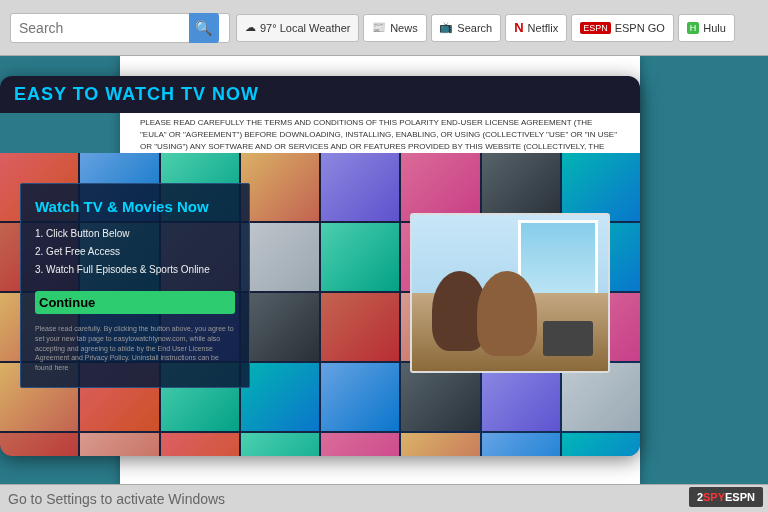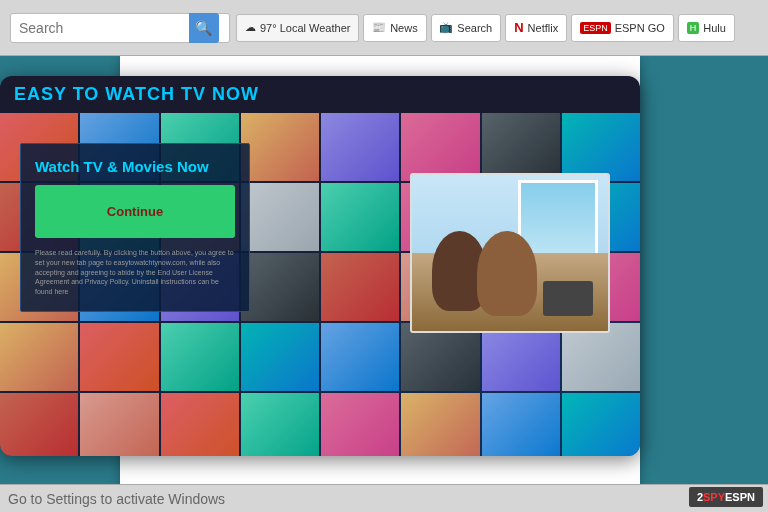--- a/index.html
+++ b/index.html
@@ -186,20 +186,21 @@
       letter-spacing: 1px;
     }
 
     
     .tv-collage {
       position: relative;
       width: 100%;
       height: 348px;
       background: linear-gradient(135deg, #1a1a2e 0%, #16213e 50%, #0f3460 100%);
       overflow: hidden;
+      margin-top: 40px;
     }
 
     .collage-grid {
       position: absolute;
       top: 0; left: 0; right: 0; bottom: 0;
       display: grid;
       grid-template-columns: repeat(8, 1fr);
       grid-template-rows: repeat(5, 1fr);
       gap: 2px;
       opacity: 0.85;
@@ -244,30 +245,30 @@
 
     .center-steps {
       color: #eee;
       font-size: 10px;
       line-height: 1.8;
       margin-bottom: 12px;
     }
 
     .continue-btn {
       background: #2ecc71;
-      color: #7f1d1d;
+      color: #000000;
       border: none;
       width: 100%;
-      padding: 19px;
+      padding: 4px;
       font-size: 13px;
       font-weight: bold;
       border-radius: 3px;
       cursor: pointer;
       margin-bottom: 10px;
-      text-align: center;
+      text-align: left;
     }
 
     .disclaimer {
       color: #999;
       font-size: 7px;
       line-height: 1.4;
     }
 
     
     .couple-image {
@@ -482,20 +483,25 @@
         <div class="collage-cell c1"></div>
         <div class="collage-cell c3"></div>
         <div class="collage-cell c6"></div>
         <div class="collage-cell c4"></div>
         <div class="collage-cell c2"></div>
         <div class="collage-cell c8"></div>
       </div>
 
       <div class="center-box">
         <div class="center-title">Watch TV &amp; Movies Now</div>
+        <div class="center-steps">
+          <div>1. Click Button Below</div>
+          <div>2. Get Free Access</div>
+          <div>3. Watch Full Episodes &amp; Sports Online</div>
+        </div>
         <button class="continue-btn">Continue</button>
         <div class="disclaimer">Please read carefully. By clicking the button above, you agree to set your new tab page to easytowatchtynow.com, while also accepting and agreeing to abide by the End User License Agreement and Privacy Policy. Uninstall instructions can be found here</div>
       </div>
 
       <div class="couple-image">
         <div class="couple-silhouette">
           <div class="window-bg"></div>
           <div class="window-frame"></div>
           <div class="couch-area"></div>
           <div class="person1"></div>

